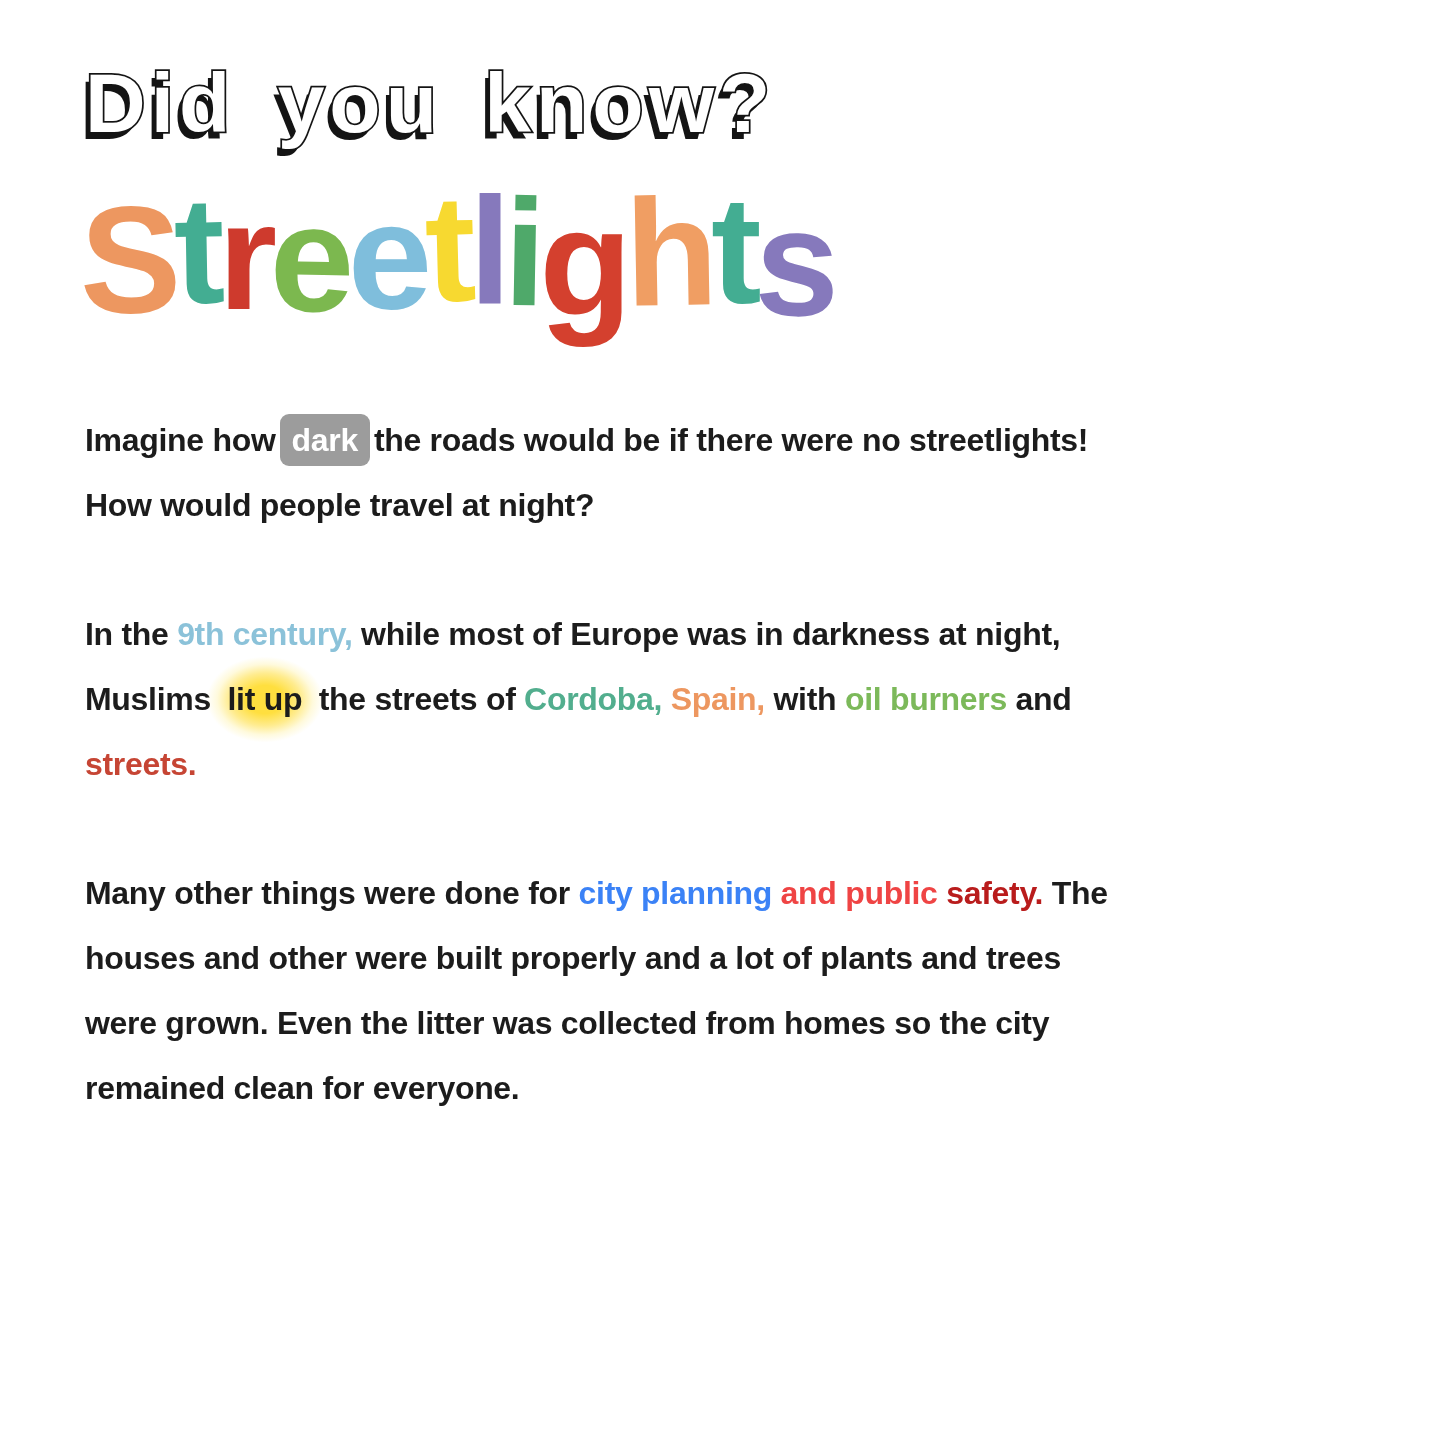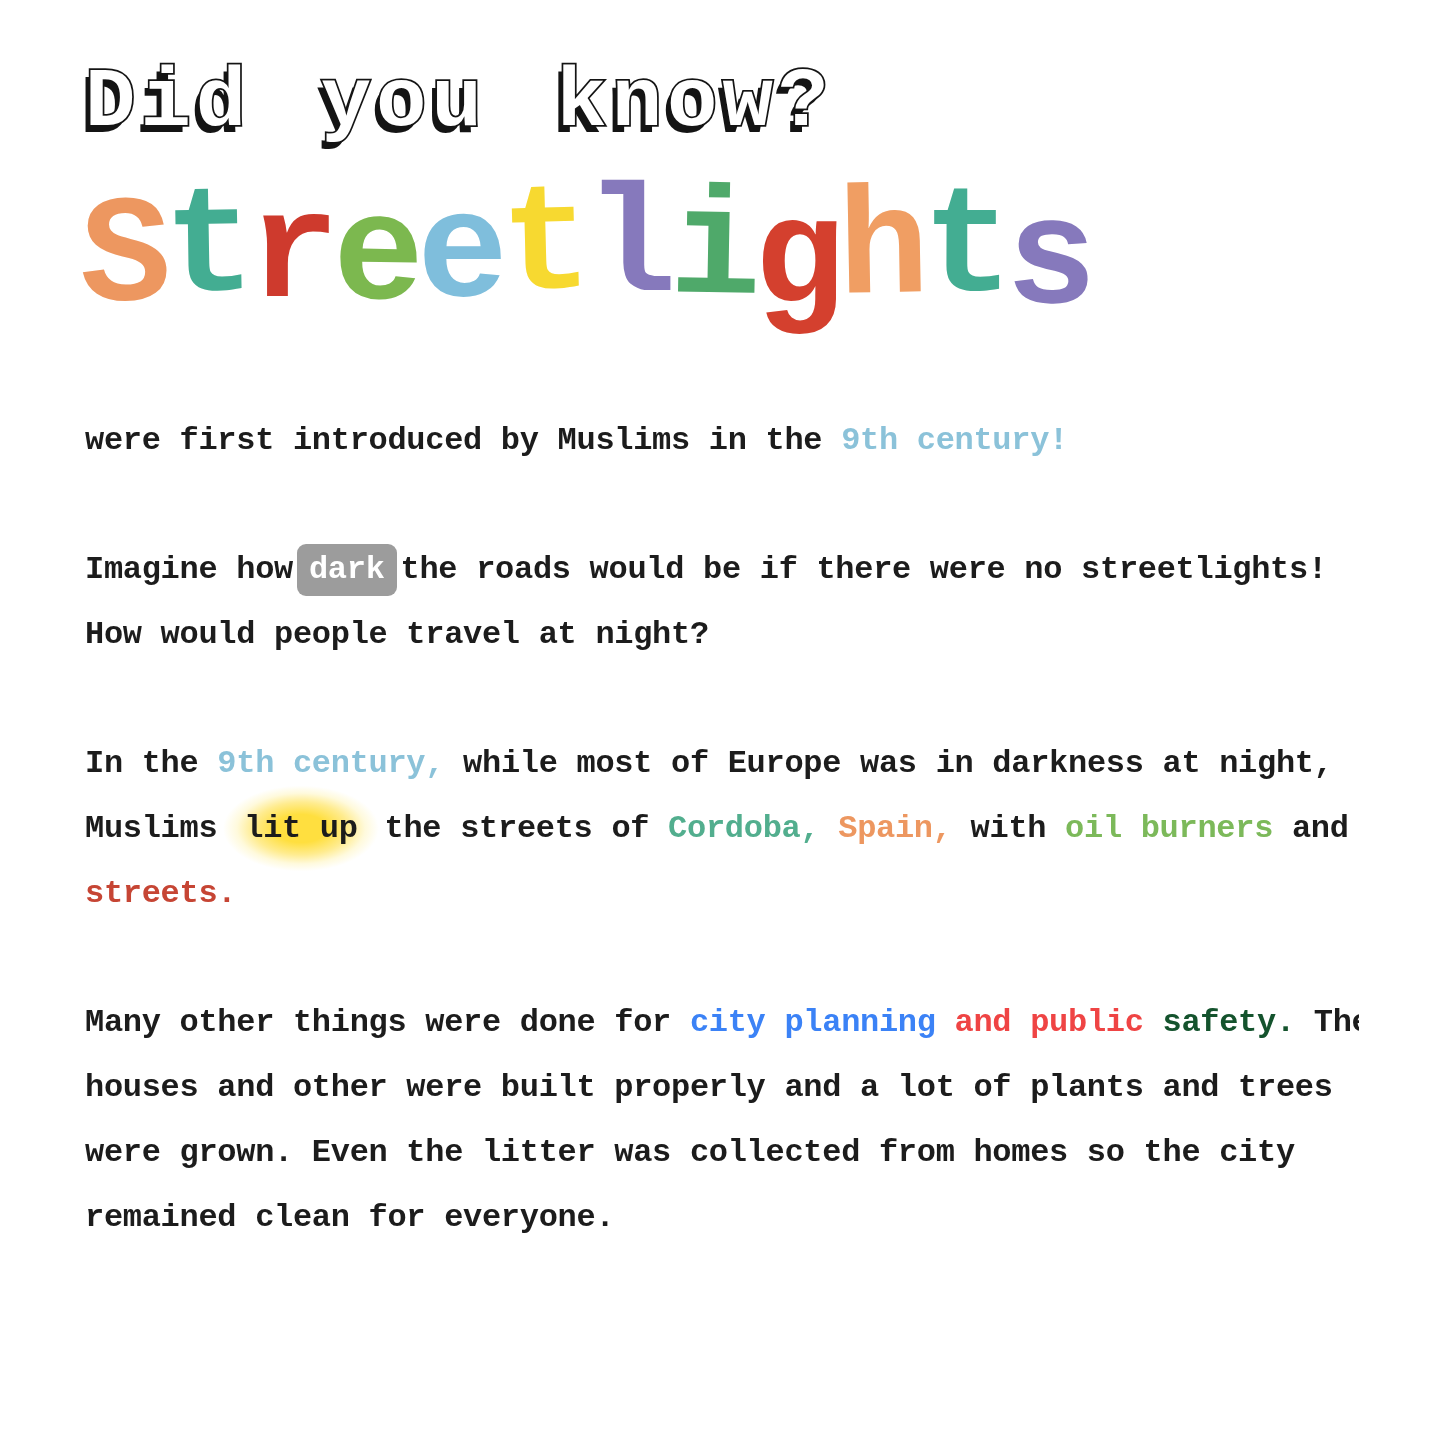--- a/index.html
+++ b/index.html
@@ -2,21 +2,21 @@
 <html><head>
 <meta charset="utf-8">
 <style>
   html, body { margin: 0; padding: 0; background: #ffffff; }
   .page {
     position: relative;
     width: 1359px;
     height: 1445px;
     background: #ffffff;
     overflow: hidden;
-    font-family: Liberation Mono, monospace;
+    font-family: Liberation Sans, sans-serif;
   }
   
   .did-you-know {
     position: absolute;
     left: 85px;
     top: 55px;
     font-size: 84px;
     font-weight: 700;
     color: #ffffff;
     letter-spacing: 5px;
@@ -87,28 +87,27 @@
 </head>
 <body>
 
 <div class="page">
 
   <div class="did-you-know">Did you know?</div>
 
   <div class="title-word"><span style="color: rgb(237, 151, 96);">S</span><span style="color: rgb(67, 173, 146);">t</span><span style="color: rgb(206, 58, 45);">r</span><span style="color: rgb(124, 184, 79);">e</span><span style="color: rgb(127, 190, 220);">e</span><span style="color: rgb(247, 217, 48);">t</span><span style="color: rgb(134, 121, 188);">l</span><span style="color: rgb(79, 169, 106);">i</span><span style="color: rgb(212, 64, 46);">g</span><span style="color: rgb(240, 158, 99);">h</span><span style="color: rgb(67, 173, 146);">t</span><span style="color: rgb(134, 121, 188);">s</span></div>
 
   <div class="content">
-    <p class="para"><span style="color: rgb(28, 28, 28);">were first introduced by Muslims in the </span><span style="color: rgb(139, 194, 217);">9th century!</span></p>
 
     <p class="para"><span style="color: rgb(28, 28, 28);">Imagine how</span><span class="hl-gray-box" style="color: rgb(255, 255, 255);">dark</span><span style="color: rgb(28, 28, 28);">the roads would be if there were no streetlights!
 How would people travel at night?</span></p>
 
     <p class="para"><span style="color: rgb(28, 28, 28);">In the </span><span style="color: rgb(139, 194, 217);">9th century,</span><span style="color: rgb(28, 28, 28);"> while most of Europe was in darkness at night,
 Muslims </span><span class="hl-yellow-glow" style="color: rgb(28, 28, 28);">lit up</span><span style="color: rgb(28, 28, 28);"> the streets of </span><span style="color: rgb(82, 174, 142);">Cordoba,</span><span style="color: rgb(28, 28, 28);"> </span><span style="color: rgb(237, 151, 96);">Spain,</span><span style="color: rgb(28, 28, 28);"> with </span><span style="color: rgb(124, 185, 90);">oil burners</span><span style="color: rgb(28, 28, 28);"> and
 </span><span style="color: rgb(198, 69, 52);">streets.</span></p>
 
-    <p class="para"><span style="color: rgb(28, 28, 28);">Many other things were done for </span><span style="color: #3b82f6;">city planning</span><span style="color: #ef4444;"> and public </span><span style="color: #14532d;">safety.</span><span style="color: rgb(28, 28, 28);"> The
+    <p class="para"><span style="color: rgb(28, 28, 28);">Many other things were done for </span><span style="color: #3b82f6;">city planning</span><span style="color: #ef4444;"> and public </span><span style="color: #b91c1c;">safety.</span><span style="color: rgb(28, 28, 28);"> The
 houses and other were built properly and a lot of plants and trees
 were grown. Even the litter was collected from homes so the city
 remained clean for everyone.</span></p>
   </div>
 
 </div>
 
 </body></html>

